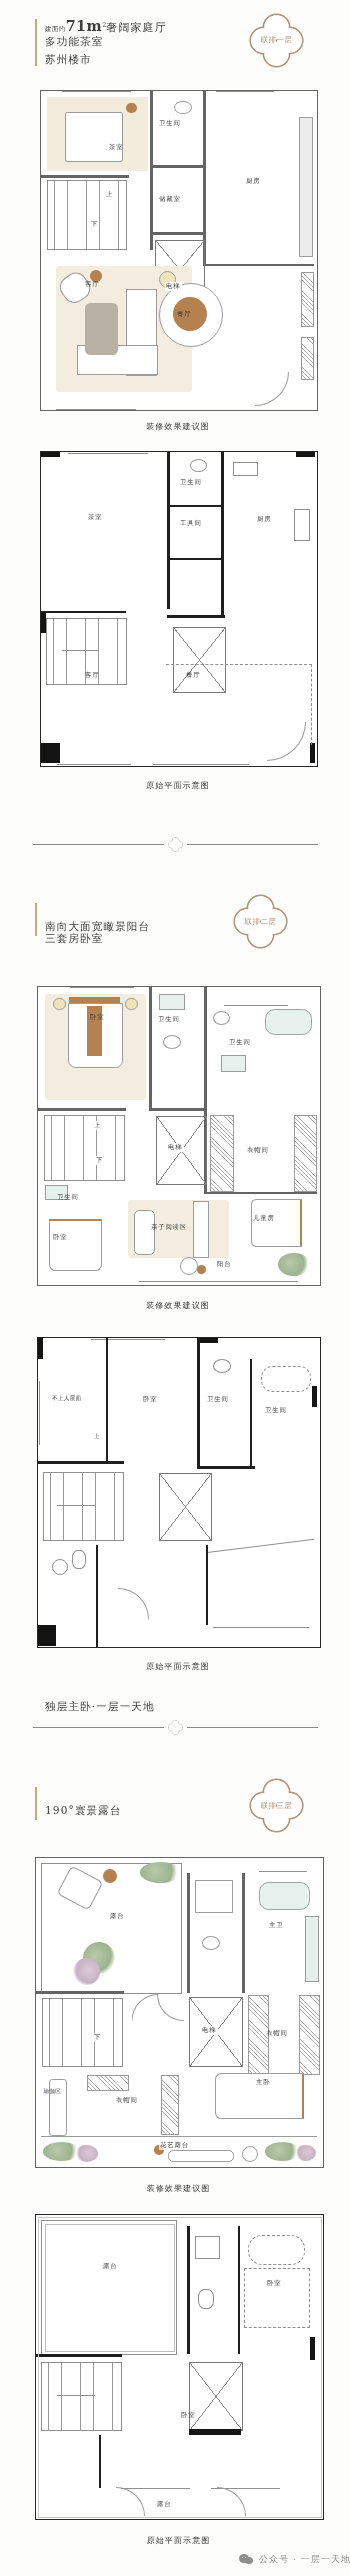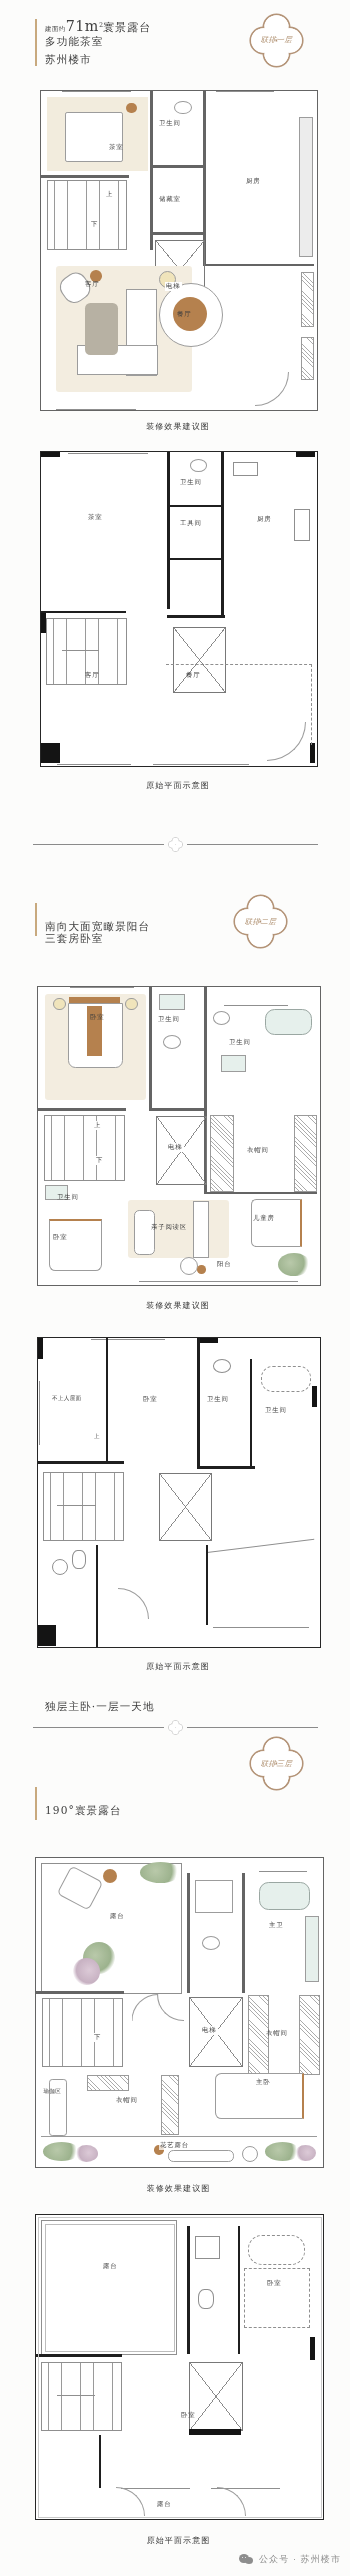--- a/index.html
+++ b/index.html
@@ -3,26 +3,26 @@
 <meta charset="utf-8">
 <style>
   html,body{margin:0;padding:0;background:#fff;}
   #page{position:relative;width:351px;height:2576px;background:#fcfcfb;overflow:hidden;
         font-family:"Liberation Sans",sans-serif;color:#3d3d3d;}
   .abs{position:absolute;}
   
   .vbar{position:absolute;width:1.6px;background:#c8a97e;}
   .h1line{position:absolute;font-family:"DejaVu Serif",serif;color:#3d3d3d;white-space:nowrap;}
   .h-small{font-size:6.4px;letter-spacing:0.5px;}
-  .h-big{font-size:14.3px;letter-spacing:0.5px;}
+  .h-big{font-size:14.3px;letter-spacing:0.5px;font-weight:bold;}
   .h-sup{font-size:6.4px;vertical-align:super;}
   .h-suffix{font-size:11px;letter-spacing:1.1px;}
   .h-feat{position:absolute;font-family:"DejaVu Serif",serif;font-size:10.6px;letter-spacing:1.1px;color:#3f3f3f;white-space:nowrap;}
   
-  .badge{position:absolute;width:57px;height:57px;font-style:italic;}
+  .badge{position:absolute;width:57px;height:57px;}
   .badge svg{position:absolute;left:0;top:0;width:57px;height:57px;}
   .badge .btxt{position:absolute;left:0;top:0;width:57px;height:57px;display:flex;align-items:center;justify-content:center;
                font-size:7.4px;letter-spacing:0.5px;color:#ab8a68;font-family:"Liberation Sans",sans-serif;}
   
   .divline{position:absolute;height:0.5px;background:#8a8a8a;}
   
   .plan{position:absolute;background:#fff;}
   .pd{border:1.6px solid #646464;}
   .po{border:1.1px solid #262626;}
   .wall{position:absolute;background:#646464;}
@@ -78,21 +78,21 @@
           <circle cx="73" cy="50" r="21.3"></circle>
       </g>
     </symbol>
   </defs>
 </svg>
 
 <div id="page">
 
   <div class="vbar" style="left:35px;top:19px;height:47px;"></div>
   <div class="h1line" style="left:45px;top:18px;">
-    <span class="h-small">建面约</span><span class="h-big">71m</span><span class="h-sup">2</span><span class="h-suffix">寰景露台</span>
+    <span class="h-small">建面约</span><span class="h-big">71m</span><span class="h-sup">2</span><span class="h-suffix">奢阔家庭厅</span>
   </div>
   <div class="h-feat" style="left:45px;top:35px;">多功能茶室</div>
   <div class="h-feat" style="left:45px;top:53px;">苏州楼市</div>
   <div class="badge" style="left:248px;top:11.7px;">
     <svg viewBox="0 0 100 100" style="color:#b49478">
         <use href="#qf"></use>
       </svg>
     <div class="btxt">联排一层</div>
   </div>
 
@@ -287,21 +287,21 @@
 
   <div class="divline" style="left:33px;top:1727px;width:131px;"></div>
   <svg class="abs" viewBox="0 0 100 100" style="left:168px;top:1720px;width:15px;height:15px;color:#6f6f6f;">
       <use href="#qf"></use>
     </svg>
   <div class="divline" style="left:187px;top:1727px;width:131px;"></div>
 
   <div class="vbar" style="left:35px;top:1787px;height:33px;"></div>
   <div class="h-feat" style="left:45px;top:1700px;">独层主卧·一层一天地</div>
   <div class="h-feat" style="left:45px;top:1804px;">190°寰景露台</div>
-  <div class="badge" style="left:248px;top:1735px;">
+  <div class="badge" style="left:248px;top:1777px;">
     <svg viewBox="0 0 100 100" style="color:#b49478">
         <use href="#qf"></use>
       </svg>
     <div class="btxt">联排三层</div>
   </div>
 
   <div class="plan pd" style="left:35px;top:1857px;width:287px;height:309px;">
 
     <div class="room" style="left:5.3px;top:5.3px;width:139px;height:129px;border-color:#8f8f8f;"></div>
     <div class="furn" style="left:25.5px;top:14px;width:34px;height:30px;border-radius:5.3px;transform:rotate(28deg);"></div>
@@ -380,16 +380,16 @@
     <div class="roomk" style="left:2.1px;top:2.1px;width:282px;height:299px;border-color:#c9c9c9;"></div>
   </div>
   <div class="cap" style="left:35px;top:2535px;width:287px;">原始平面示意图</div>
 
   <div class="wx" style="left:239px;top:2554px;width:16px;height:12.8px;">
     <div class="b1"></div>
     <div class="b2"></div>
     <div class="e" style="left:2.7px;top:2.7px;"></div>
     <div class="e" style="left:5.8px;top:2.7px;"></div>
   </div>
-  <div class="footer-text" style="left:259px;top:2553px;">公众号 · 苏州楼市</div>
+  <div class="footer-text" style="left:259px;top:2553px;">公众号 · 一层一天地</div>
 
 </div>
 
 
 </body></html>

